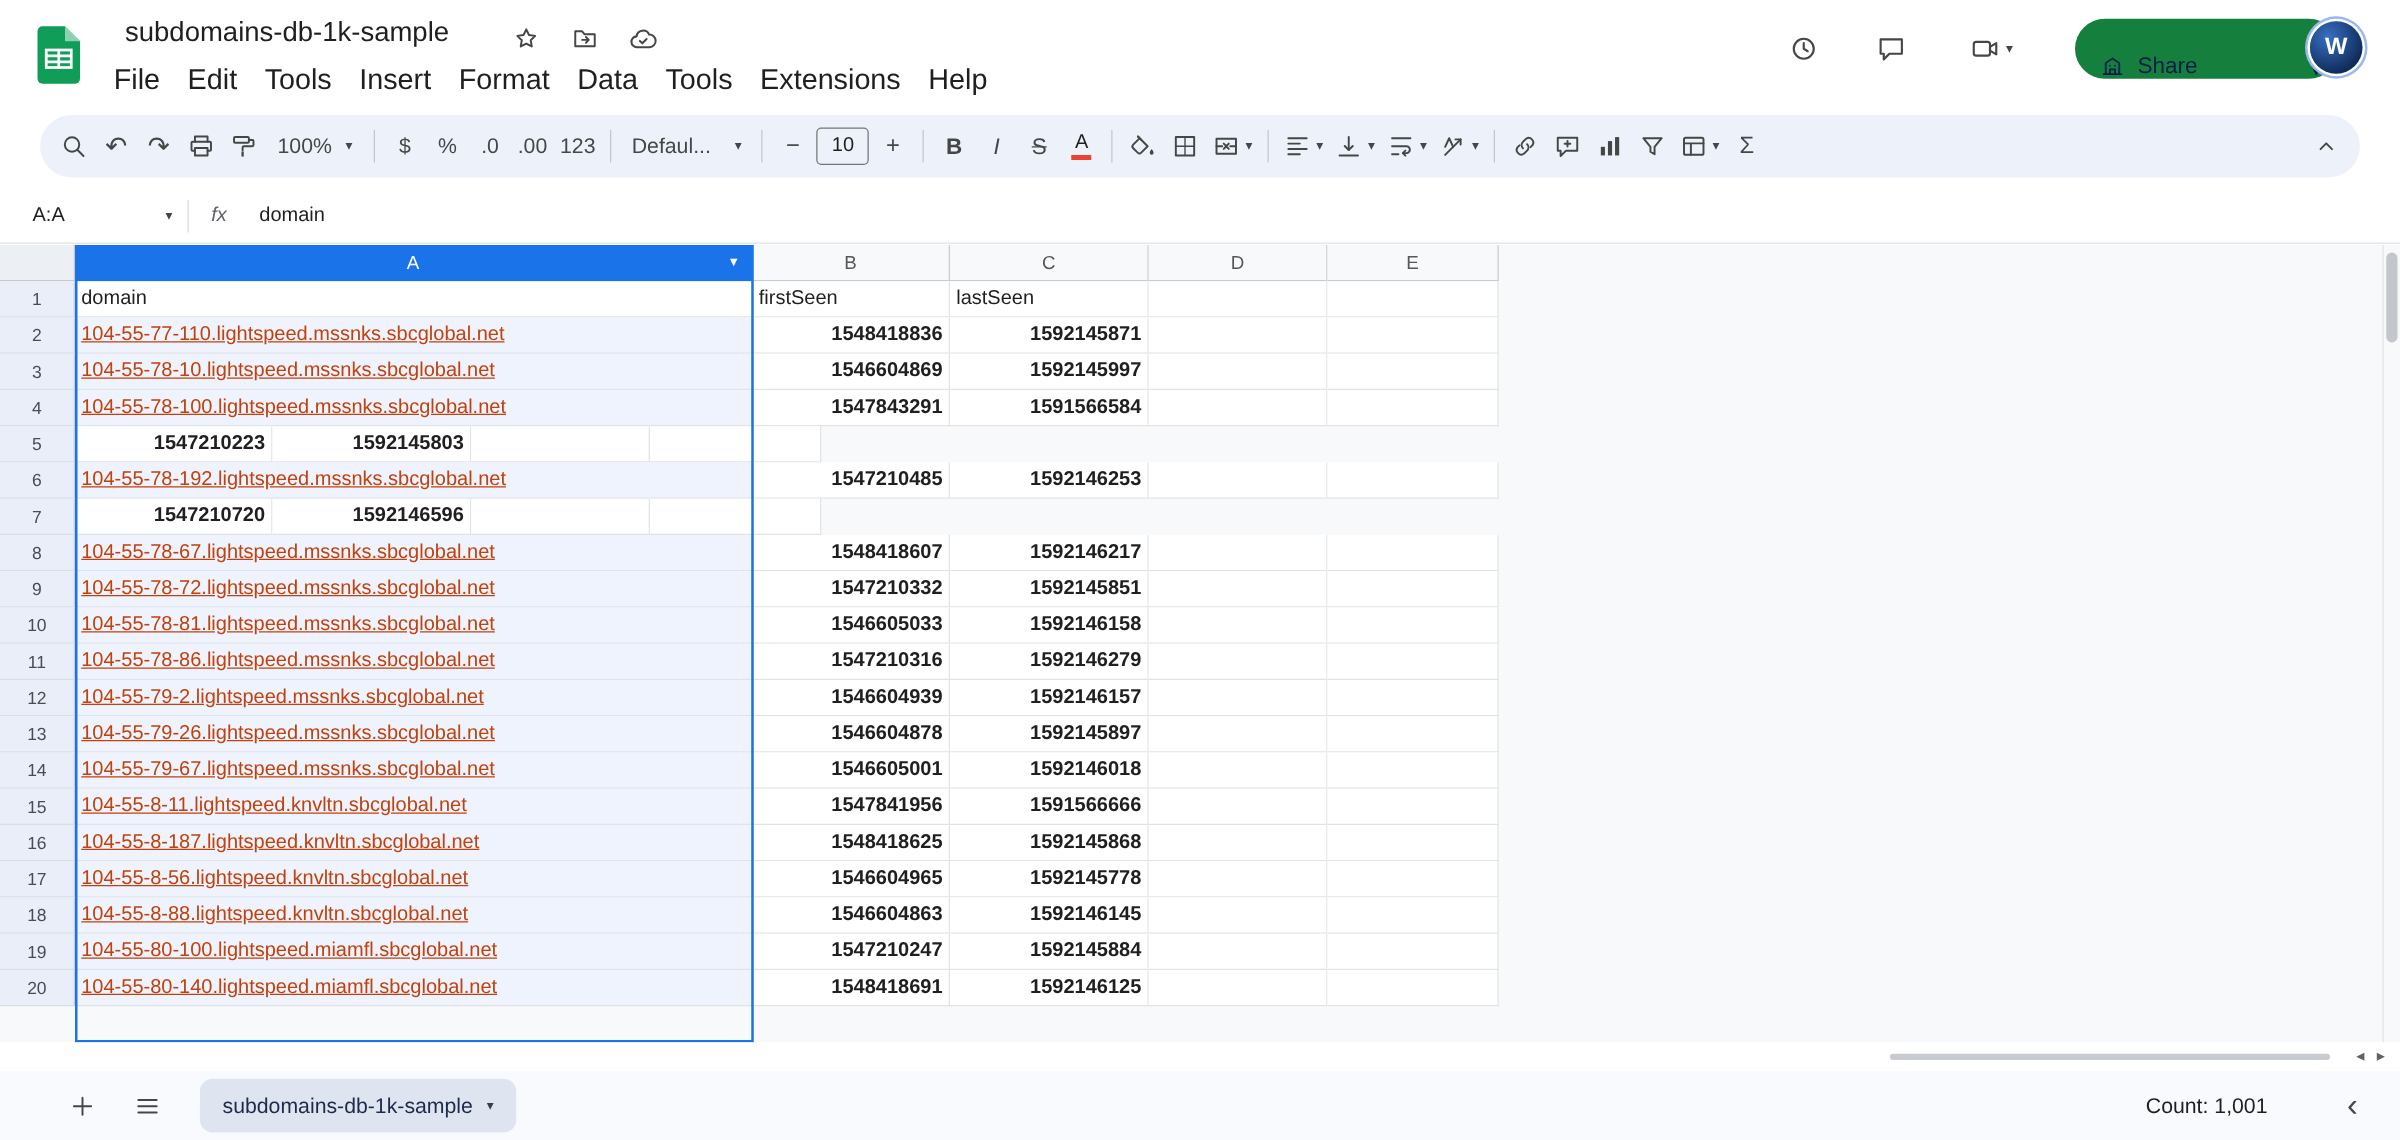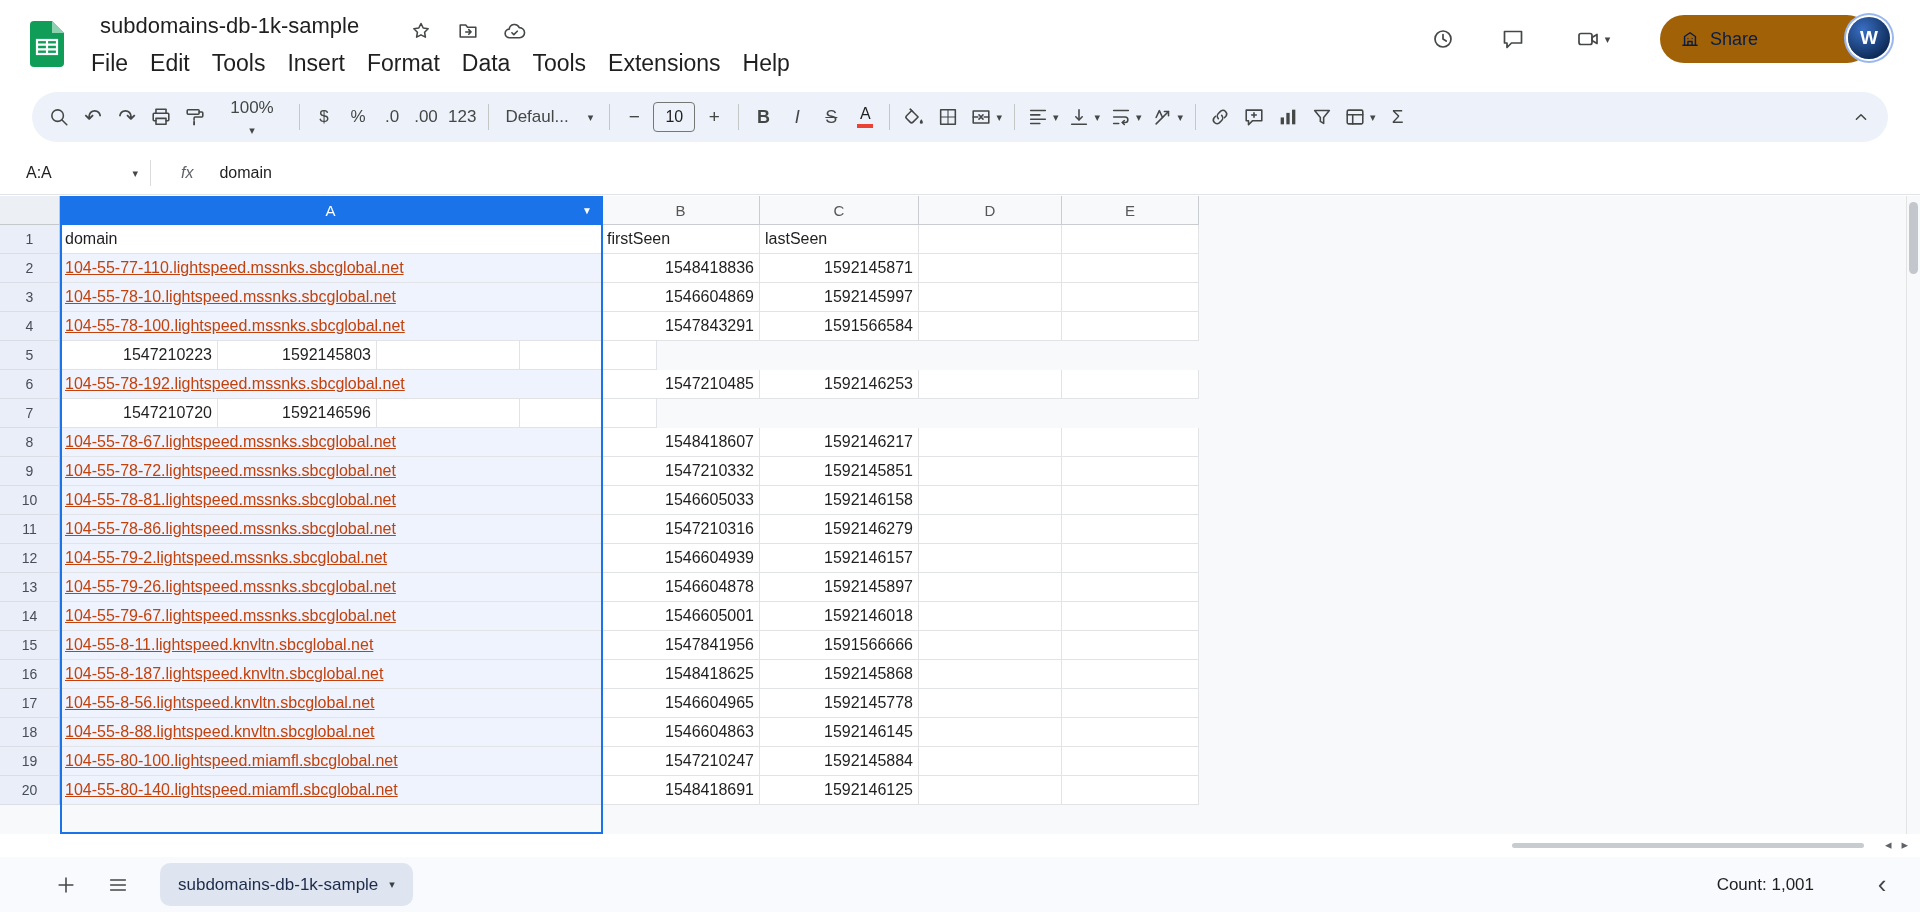--- a/index.html
+++ b/index.html
@@ -11,65 +11,65 @@
   
   .logo{position:absolute;left:28px;top:20px;width:38px;height:48px;}
   .doc-title{position:absolute;left:100px;top:13px;font-size:22px;color:#1f1f1f;white-space:nowrap;}
   .title-btn{position:absolute;top:16px;width:30px;height:30px;display:flex;align-items:center;justify-content:center;border-radius:50%;}
   #star-btn{left:406px;} #folder-btn{left:453px;} #cloud-btn{left:499px;}
   .menubar{position:absolute;left:80px;top:47px;display:flex;}
   .menu-item{padding:5px 11px;font-size:23px;color:#1f1f1f;border-radius:8px;line-height:23px;white-space:nowrap;}
   .circle-btn{position:absolute;top:14px;width:50px;height:50px;border-radius:50%;display:flex;align-items:center;justify-content:center;}
   #btn-history{left:1418px;} #btn-comments{left:1488px;}
   #btn-meet{left:1556px;width:74px;display:flex;align-items:center;justify-content:center;gap:5px;}
-  .share-btn{position:absolute;left:1660px;top:15px;height:48px;border-radius:24px;background:#a16207;display:flex;align-items:center;color:#041e49;gap:30px;}
+  .share-btn{position:absolute;left:1660px;top:15px;height:48px;border-radius:24px;background:#15803d;display:flex;align-items:flex-end;color:#041e49;gap:30px;}
   .share-main{display:flex;align-items:center;gap:10px;padding:0 16px 0 20px;font-size:18px;font-weight:500;}
   .share-sep{width:1px;background:rgba(4,30,73,.22);margin:9px 0;}
   .share-caret{display:flex;align-items:center;padding:0 15px;font-size:12px;}
   .avatar{position:absolute;left:1848px;top:17px;width:42px;height:42px;border-radius:50%;
     background:radial-gradient(circle at 35% 30%,#3a6fc4,#0d2b57 75%);color:#fff;display:flex;align-items:center;justify-content:center;
     font-size:19px;font-weight:700;box-shadow:0 0 0 2px #fff,0 0 0 4px #9ab8ef;}
 
   
   .toolbar{position:absolute;left:32px;right:32px;top:92px;height:50px;background:#edf2fa;border-radius:25px;
     display:flex;align-items:center;padding:0 10px;color:#444746;}
   .tb{height:38px;min-width:34px;padding:0 5px;border-radius:6px;display:flex;align-items:center;justify-content:center;gap:4px;font-size:17px;color:#444746;white-space:nowrap;flex:none;}
   .tb-div{width:1px;height:26px;background:#c4c7c5;margin:0 7px;flex:none;}
   .caret{font-size:11px;line-height:1;color:#444746;}
-  .zoom-select{width:80px;justify-content:space-between;padding:0 10px;flex-direction:column;}
+  .zoom-select{width:80px;justify-content:space-between;padding:0 10px;}
   .font-select{width:106px;justify-content:space-between;padding:0 9px;}
   .fs-box{width:42px;height:30px;border:1px solid #747775;border-radius:4px;display:flex;align-items:center;justify-content:center;font-size:16px;color:#1f1f1f;margin:0 2px;flex:none;}
   .b-bold{font-weight:700;font-size:18px;}
   .b-italic{font-style:italic;font-size:18px;}
   .b-strike{text-decoration:line-through;font-size:18px;}
   .a-underline{display:flex;flex-direction:column;align-items:center;gap:2px;font-size:16px;font-weight:500;color:#1f1f1f;line-height:1;}
   .a-underline .bar{width:16px;height:4px;background:#ea4335;}
   .tb-spacer{flex:1;}
   .sigma{font-size:19px;color:#444746;}
 
   
   .formula-bar{position:absolute;left:0;top:152px;width:1920px;height:43px;display:flex;align-items:center;border-bottom:1px solid #e0e3e7;background:#fff;}
   .name-box{width:150px;display:flex;align-items:center;justify-content:space-between;padding:0 12px 0 26px;font-size:16px;color:#1f1f1f;}
   .fb-div{width:1px;height:26px;background:#dadce0;}
-  .fx{margin-left:30px;font-style:italic;color:#5f6368;font-size:16px;}
+  .fx{margin-left:18px;font-style:italic;color:#5f6368;font-size:16px;}
   .formula-text{margin-left:26px;font-size:16px;color:#1f1f1f;}
 
   
   .grid{position:absolute;left:0;top:196px;width:1920px;height:638px;background:#f8f9fa;overflow:hidden;}
   .corner{position:absolute;left:0;top:0;width:60px;height:29px;background:#eceff4;border-right:1px solid #c6c9cc;border-bottom:1px solid #c6c9cc;}
   .col-headers{position:absolute;left:60px;top:0;display:flex;height:29px;}
   .ch{height:29px;background:#f8f9fa;border-right:1px solid #c9ccd1;border-bottom:1px solid #c9ccd1;display:flex;align-items:center;justify-content:center;font-size:15px;color:#575757;position:relative;flex:none;}
   .ch.sel{background:#1a73e8;color:#fff;border-color:#1a73e8;}
   .colcaret{position:absolute;right:9px;top:50%;transform:translateY(-50%);font-size:10px;color:#fff;}
   .rows{position:absolute;left:0;top:29px;}
   .row{display:flex;height:29px;}
   .rn{width:60px;background:#e9eef9;border-right:1px solid #c9ccd1;border-bottom:1px solid #d9dde4;display:flex;align-items:center;justify-content:center;font-size:14px;color:#474d57;flex:none;}
   .cell{background:#fff;border-right:1px solid #e1e3e6;border-bottom:1px solid #e1e3e6;display:flex;align-items:center;padding:0 5px;font-size:16px;color:#1f1f1f;white-space:nowrap;overflow:hidden;flex:none;}
   .cA{width:542px;} .cB{width:158px;} .cC{width:159px;} .cD{width:143px;} .cE{width:137px;}
-  .num{justify-content:flex-end;}
+  .num{justify-content:flex-end;font-weight:bold;}
   .tint{background:#eef3fd;}
   .link{color:#c2410c;text-decoration:underline;}
   .col-sel{position:absolute;left:60px;top:0;width:543px;height:638px;border:2px solid #1a73e8;pointer-events:none;}
   .vscroll{position:absolute;right:0;top:0;width:14px;height:638px;background:#f8f9fa;border-left:1px solid #e3e3e3;}
   .vthumb{position:absolute;right:2px;top:6px;width:9px;height:72px;border-radius:5px;background:#c3c7cc;}
 
   
   .hscroll{position:absolute;left:0;top:834px;width:1920px;height:23px;background:#fff;}
   .hthumb{position:absolute;left:1512px;top:9px;width:352px;height:5px;background:#c8ccd1;border-radius:3px;}
   .hs-arrows{position:absolute;right:12px;top:3px;display:flex;gap:10px;font-size:13px;color:#5f6368;}

